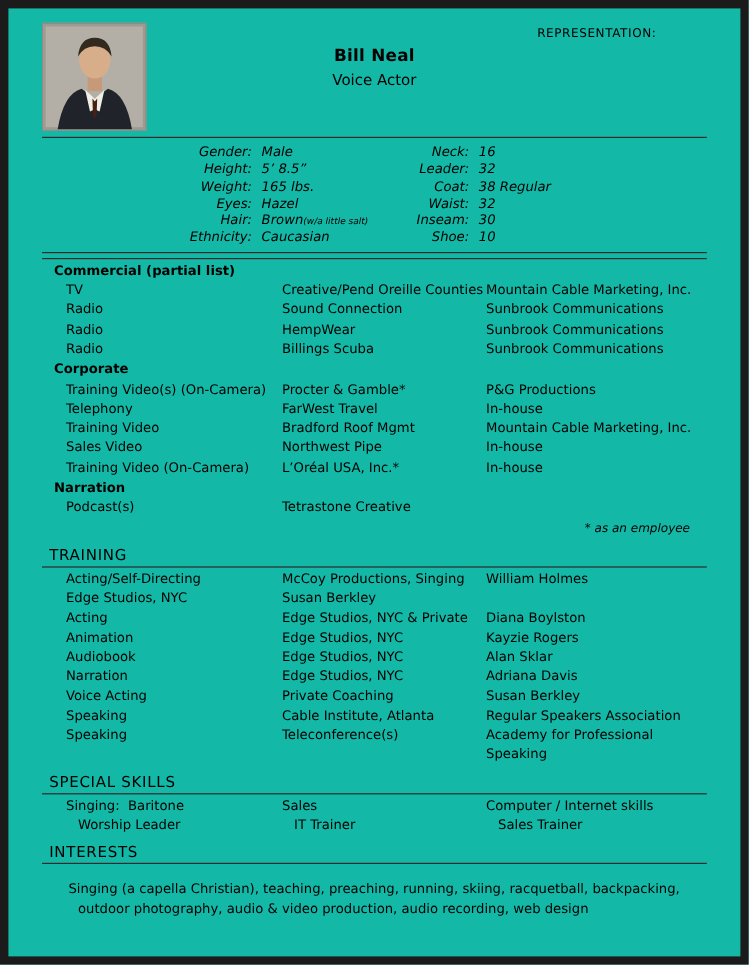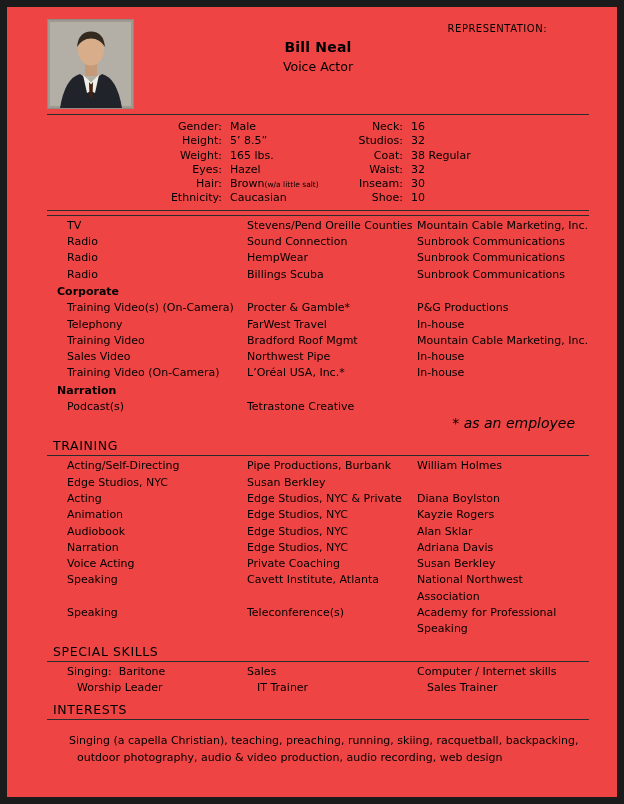--- a/index.html
+++ b/index.html
@@ -1,42 +1,42 @@
 <!DOCTYPE html>
 <html><head>
 <meta charset="utf-8">
 <style>
   html, body { margin:0; padding:0; background:#ffffff; }
   .page {
     position:relative; width:624px; height:804px; box-sizing:border-box;
-    background:#ef4444; border:7px solid #1b1b1b; overflow:hidden;
-    padding:10px 28px 0 40px; color:#000;
+    background:#14b8a6; border:7px solid #1b1b1b; overflow:hidden;
+    padding:10px 28px 0 28px; color:#000;
     font-family:"DejaVu Sans","Liberation Sans",sans-serif;
   }
   .header { position:relative; height:88px; }
   .photo { position:absolute; left:0; top:2px; width:85px; height:88px;
            border:1px solid #8f8b84; background:#aaa69e; z-index:2; }
   .photo svg { display:block; }
   .rep { position:absolute; top:6px; right:42px; font-size:10px; letter-spacing:.5px; }
   .name { margin:0; text-align:center; padding-top:22px; font-size:14px; font-weight:700; letter-spacing:.2px; }
   .subtitle { text-align:center; font-size:12.5px; padding-top:4px; }
   .rule { height:0; border-top:1px solid #2b2b2b; }
   .rule-header { margin-top:9px; }
-  .stats { margin:5px 0 4px 0; }
+  .stats { margin:5px 0 4px 0;font-style:italic; }
   .stat-row { display:grid; grid-template-columns:175px 105px 60px 1fr; column-gap:8px;
               font-size:11px; line-height:13.3px; }
   .stat-row .sl { text-align:right; }
   .note { font-size:7.5px; }
   .sec-head { font-size:12.5px; letter-spacing:.6px; margin:6px 0 2px 6px; }
   .sec-rule { margin-bottom:2px; }
   .group-title { font-weight:700; font-size:11px; line-height:16.3px; padding-left:10px; margin-top:1px; }
   .trow { display:grid; grid-template-columns:180px 170px 1fr; padding-left:20px;
           font-size:11px; line-height:16.3px; }
   .trow > div { white-space:pre-wrap; }
-  .footnote { text-align:right; font-style:italic; font-size:14px; line-height:17px; padding-right:14px; }
+  .footnote { text-align:right; font-style:italic; font-size:10px; line-height:17px; padding-right:14px; }
   .skills div.trow:nth-of-type(2) { padding-left:30px; }
   .interest-line { font-size:11px; line-height:17px; }
   .interest-line.l1 { padding-left:22px; margin-top:12px; }
   .interest-line.l2 { padding-left:30px; }
   .section { margin-top:4px; }
 </style>
 </head>
 <body>
 
 <div class="page">
@@ -66,21 +66,21 @@
       <div class="stat-row">
         <div class="sl">Gender:</div>
         <div class="sv"><span>Male</span><span class="note"></span></div>
         <div class="sl">Neck:</div>
         <div class="sv">16</div>
       </div>
 
       <div class="stat-row">
         <div class="sl">Height:</div>
         <div class="sv"><span>5’ 8.5”</span><span class="note"></span></div>
-        <div class="sl">Studios:</div>
+        <div class="sl">Leader:</div>
         <div class="sv">32</div>
       </div>
 
       <div class="stat-row">
         <div class="sl">Weight:</div>
         <div class="sv"><span>165 lbs.</span><span class="note"></span></div>
         <div class="sl">Coat:</div>
         <div class="sv">38 Regular</div>
       </div>
 
@@ -104,25 +104,26 @@
         <div class="sl">Shoe:</div>
         <div class="sv">10</div>
       </div>
     </div>
 
   <div class="rule"></div>
 
   <div class="section">
     <div class="rule sec-rule"></div>
 
+    <div class="group-title">Commercial (partial list)</div>
     <div class="rows">
 
         <div class="trow">
           <div>TV</div>
-          <div>Stevens/Pend Oreille Counties</div>
+          <div>Creative/Pend Oreille Counties</div>
           <div>Mountain Cable Marketing, Inc.</div>
         </div>
 
         <div class="trow">
           <div>Radio</div>
           <div>Sound Connection</div>
           <div>Sunbrook Communications</div>
         </div>
 
         <div class="trow">
@@ -184,21 +185,21 @@
     <div class="footnote">* as an employee</div>
   </div>
 
   <div class="section">
     <div class="sec-head">TRAINING</div>
     <div class="rule sec-rule"></div>
     <div class="rows">
 
         <div class="trow">
           <div>Acting/Self-Directing</div>
-          <div>Pipe Productions, Burbank</div>
+          <div>McCoy Productions, Singing</div>
           <div>William Holmes</div>
         </div>
 
         <div class="trow">
           <div>Edge Studios, NYC</div>
           <div>Susan Berkley</div>
         </div>
 
         <div class="trow">
           <div>Acting</div>
@@ -225,22 +226,22 @@
         </div>
 
         <div class="trow">
           <div>Voice Acting</div>
           <div>Private Coaching</div>
           <div>Susan Berkley</div>
         </div>
 
         <div class="trow">
           <div>Speaking</div>
-          <div>Cavett Institute, Atlanta</div>
-          <div>National Northwest Association</div>
+          <div>Cable Institute, Atlanta</div>
+          <div>Regular Speakers Association</div>
         </div>
 
         <div class="trow">
           <div>Speaking</div>
           <div>Teleconference(s)</div>
           <div>Academy for Professional Speaking</div>
         </div>
       </div>
   </div>
 

